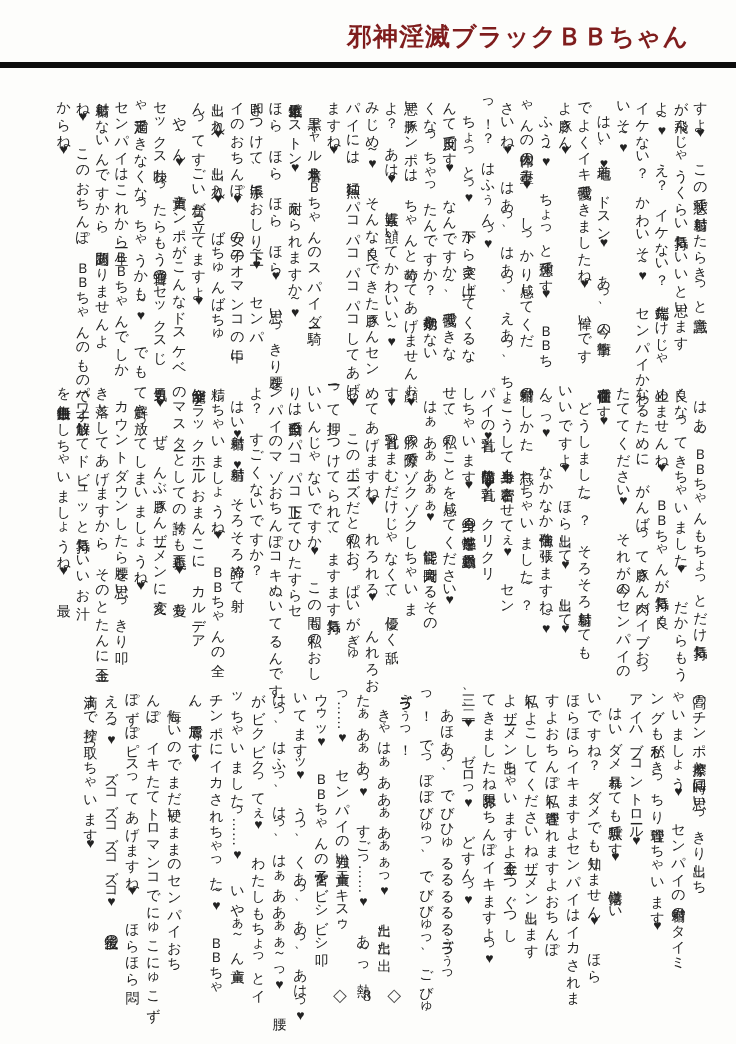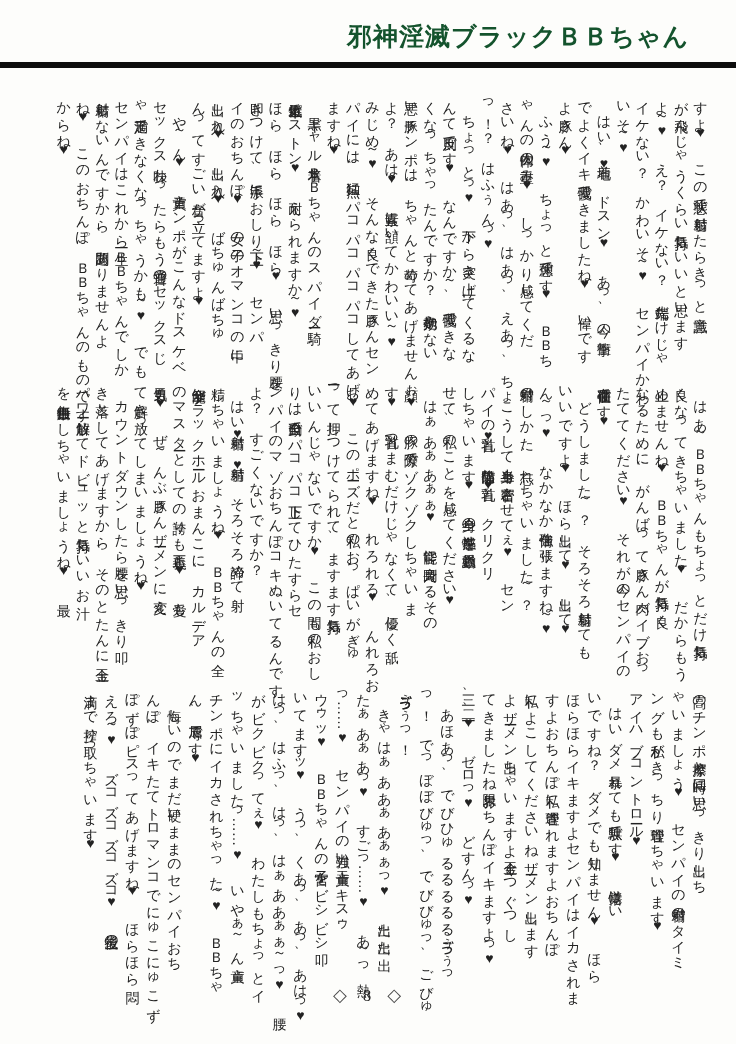--- a/index.html
+++ b/index.html
@@ -16,21 +16,21 @@
     overflow: hidden;
   }
   .page-title {
     position: absolute;
     top: 20px;
     right: 47px;
     font-size: 25px;
     font-weight: bold;
     letter-spacing: 1px;
     white-space: nowrap;
-    color: #14532d;
+    color: #7f1d1d;
   }
   .title-rule {
     position: absolute;
     top: 62px;
     left: 0;
     width: 736px;
     height: 6px;
     background: #0d0d0d;
   }
   .band {

